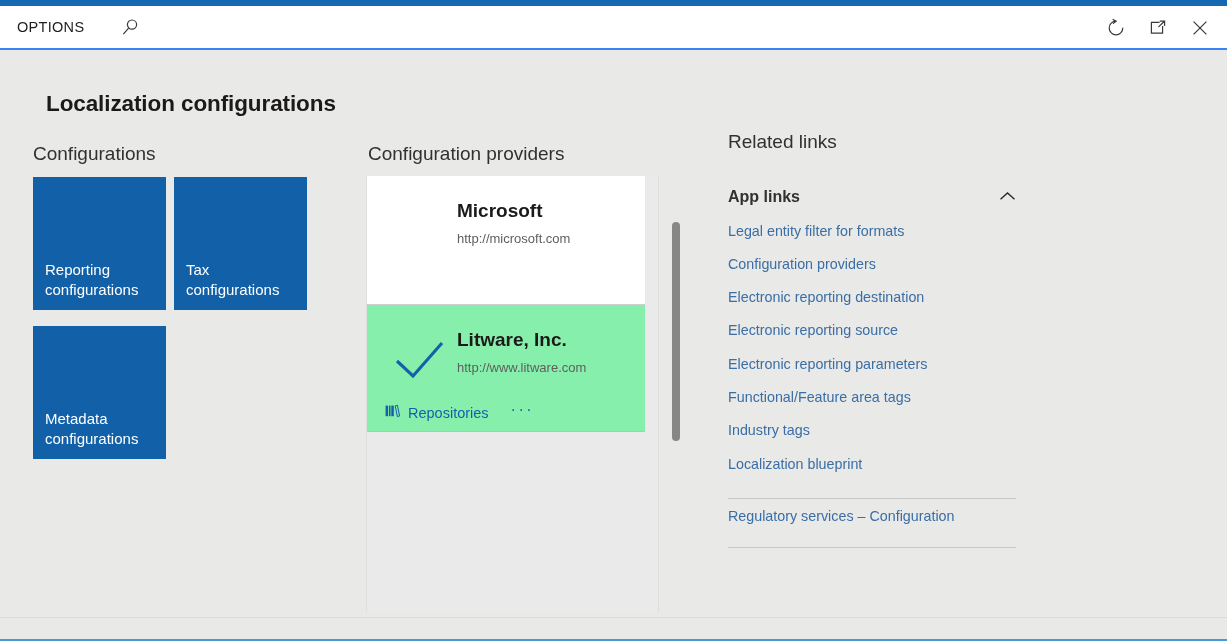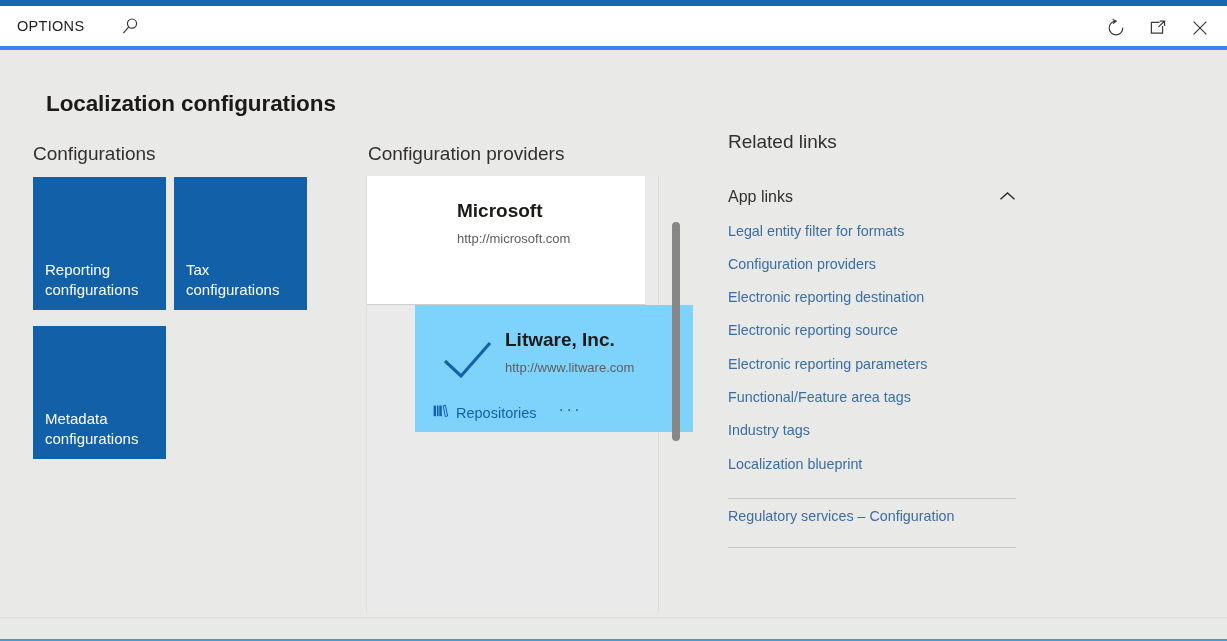--- a/index.html
+++ b/index.html
@@ -31,21 +31,21 @@
     background: #1668b3;
     flex: 0 0 auto;
   }
 
   
   .titlebar {
     position: relative;
     height: 44px;
     flex: 0 0 auto;
     background: #ffffff;
-    border-bottom: 4px solid #3b82f6;
+    border-bottom: 2px solid #3b82f6;
     display: flex;
     align-items: center;
     padding-left: 13px;
     box-sizing: border-box;
   }
   .options-label {
     font-size: 14.5px;
     color: #201f1e;
     letter-spacing: 0.3px;
     line-height: 1;
@@ -155,24 +155,23 @@
     box-sizing: border-box;
     position: relative;
     cursor: pointer;
   }
   .provider-card.plain {
     background: #ffffff;
     height: 129px;
     border-bottom: 1px solid #cfcfcf;
   }
   .provider-card.selected {
-    background: #7dd3fc;
+    background: #86efac;
     height: 127px;
     border-bottom: 1px solid #bfbfbf;
-    margin-left: 48px;
   }
   .provider-body {
     padding-top: 24px;
     padding-left: 90px;
   }
   .provider-name {
     font-size: 19px;
     font-weight: bold;
     color: #1b1a19;
     line-height: 1.2;
@@ -240,20 +239,21 @@
     left: 728px;
     top: 130px;
     width: 288px;
   }
   .links-group-head {
     display: flex;
     align-items: center;
     justify-content: space-between;
     height: 34px;
     cursor: pointer;
+    font-weight: bold;
   }
   .links-group-title {
     font-size: 16px;
     color: #323130;
   }
   .link-item {
     display: block;
     font-size: 14.3px;
     color: #3a6ea5;
     line-height: 1;

